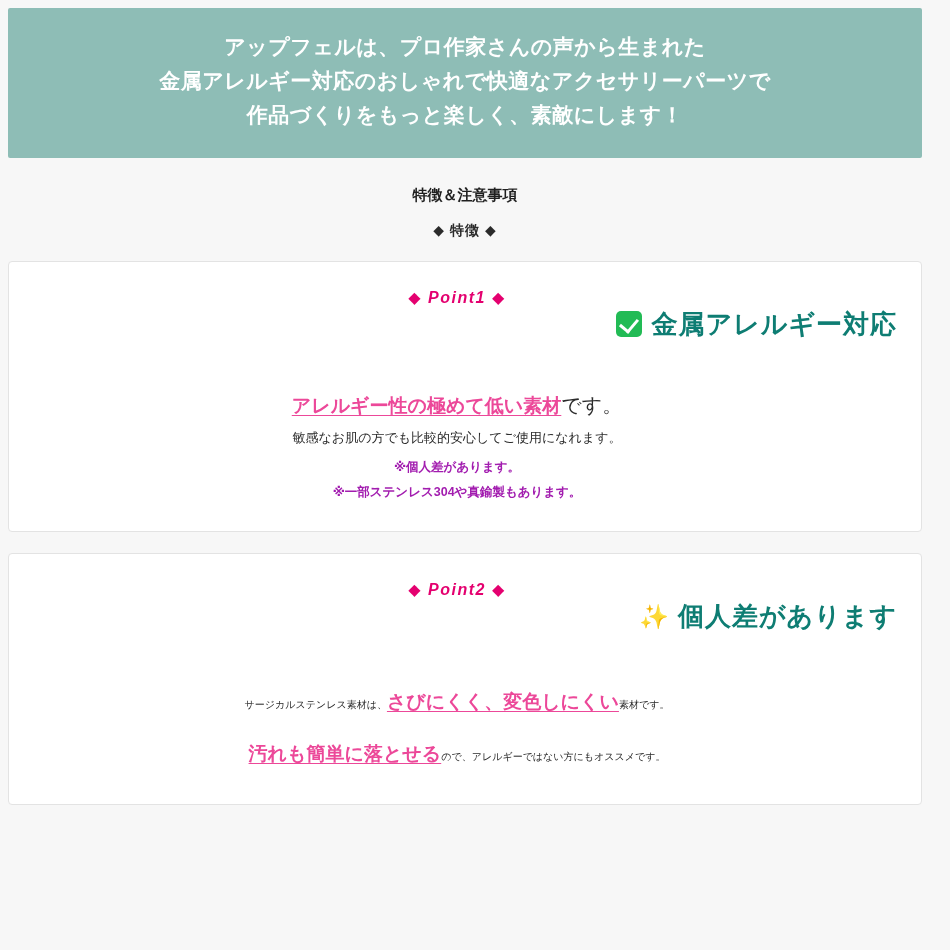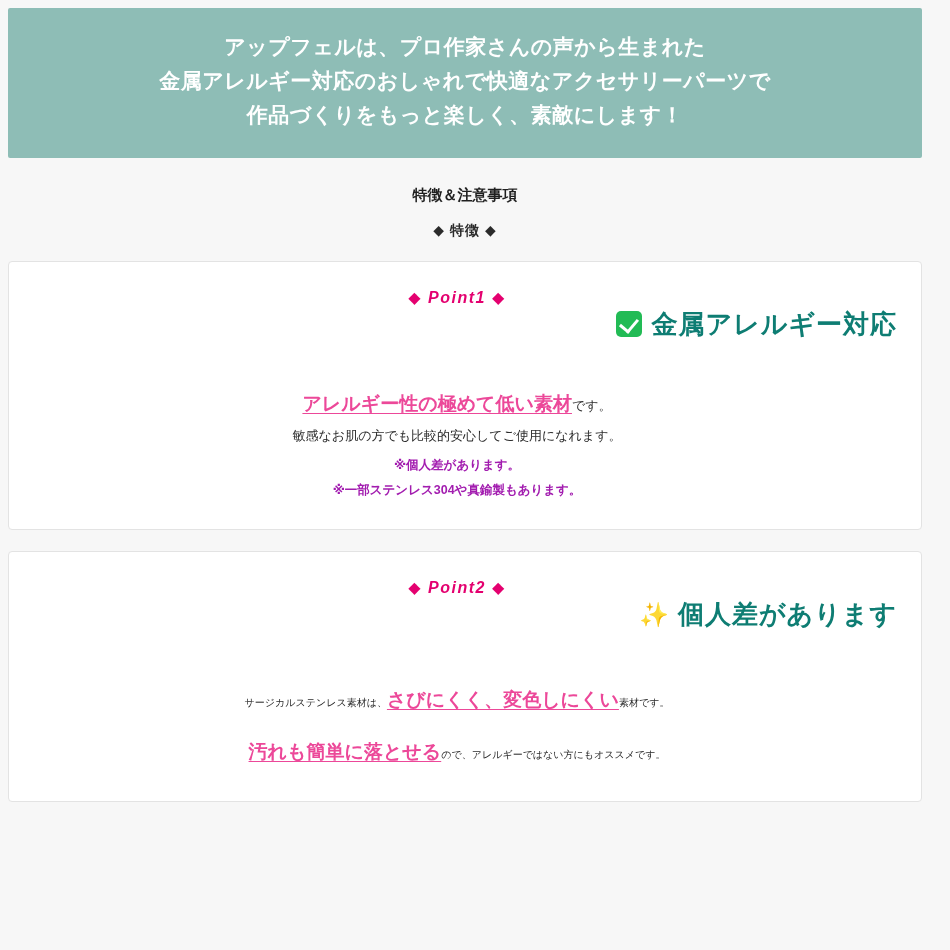--- a/index.html
+++ b/index.html
@@ -108,21 +108,21 @@
   }
   .body-line.small { font-size: 13px; }
   .emph {
     font-size: 19px;
     font-weight: bold;
     color: #ec4899;
     text-decoration: underline;
     text-underline-offset: 3px;
   }
   .plain-after {
-    font-size: 13px;
+    font-size: 20px;
     color: #2b2b2b;
   }
   .note {
     text-align: center;
     color: #a21caf;
     font-size: 12.5px;
     font-weight: bold;
     margin-top: 8px;
   }
   .inline-line {

